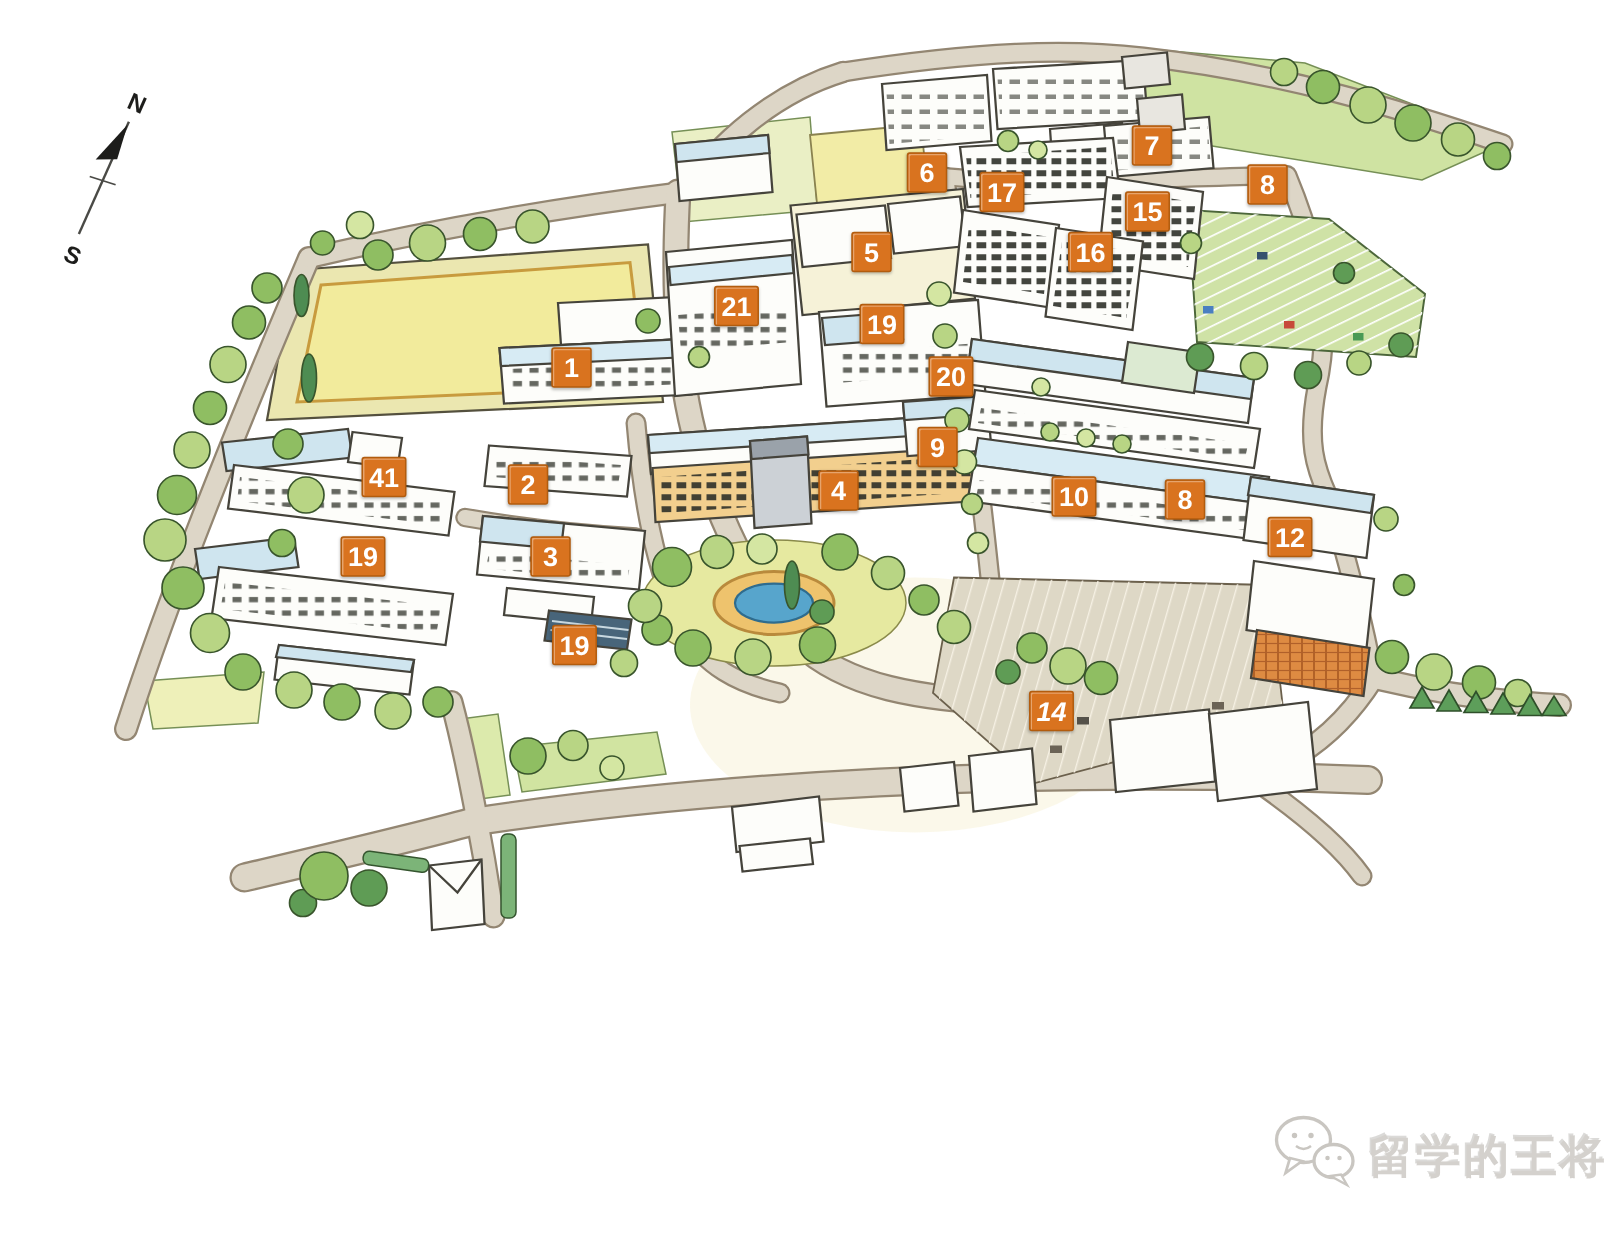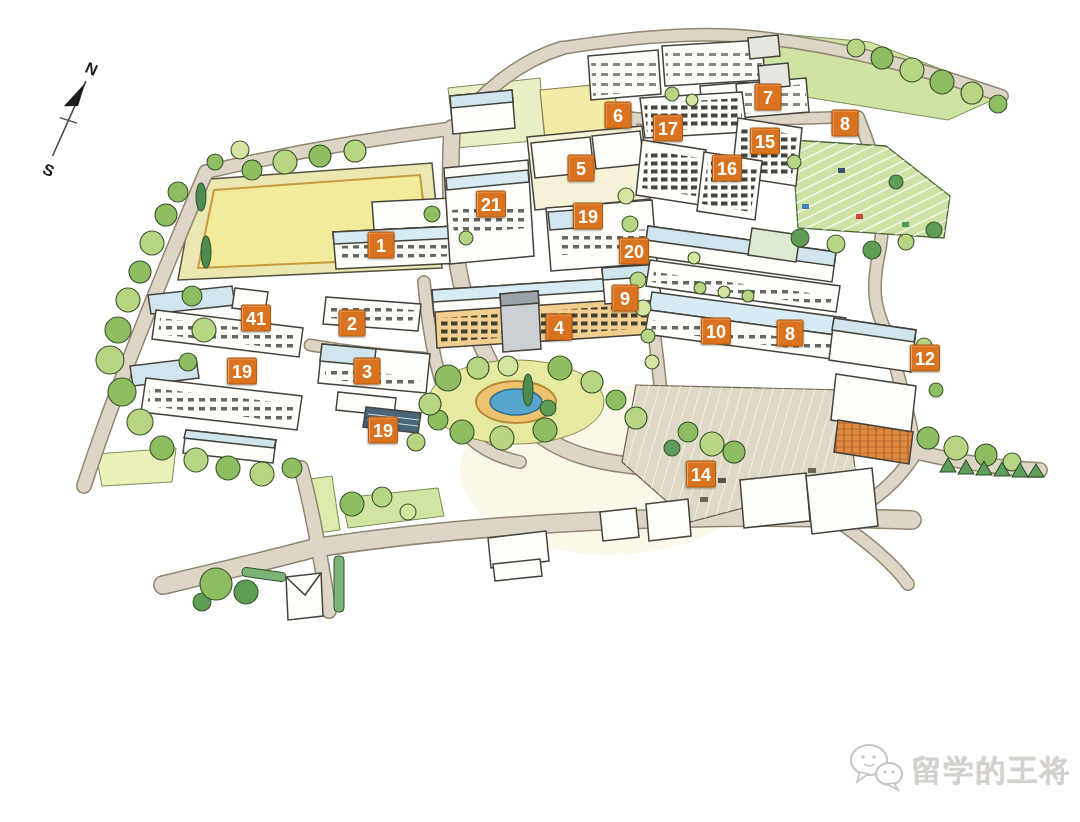--- a/index.html
+++ b/index.html
@@ -364,23 +364,23 @@
         <div class="mmark" style="left: 352px; top: 323px;">2</div>
         <div class="mmark" style="left: 367px; top: 371px;">3</div>
         <div class="mmark" style="left: 559px; top: 327px;">4</div>
         <div class="mmark" style="left: 581px; top: 168px;">5</div>
         <div class="mmark" style="left: 618px; top: 115px;">6</div>
         <div class="mmark" style="left: 768px; top: 97px;">7</div>
         <div class="mmark" style="left: 845px; top: 123px;">8</div>
         <div class="mmark" style="left: 625px; top: 298px;">9</div>
         <div class="mmark" style="left: 716px; top: 331px;">10</div>
         <div class="mmark" style="left: 790px; top: 333px;">8</div>
-        <div class="mmark" style="left: 925px; top: 358px;">12</div>
+        <div class="mmark" style="left: 860px; top: 358px;">12</div>
         <div class="mmark" style="left: 383px; top: 430px;">19</div>
-        <div class="mmark" style="left: 701px; top: 474px;">14</div>
+        <div class="mmark" style="left: 701px; top: 474px; font-style: italic;">14</div>
         <div class="mmark" style="left: 765px; top: 141px;">15</div>
         <div class="mmark" style="left: 727px; top: 168px;">16</div>
         <div class="mmark" style="left: 668px; top: 128px; text-align: center;">17</div>
         <div class="mmark" style="left: 588px; top: 216px;">19</div>
         <div class="mmark" style="left: 242px; top: 371px;">19</div>
         <div class="mmark" style="left: 605px; top: 251px; margin-left: 29px;">20</div>
         <div class="mmark" style="left: 491px; top: 204px;">21</div>
         <div class="mmark" style="left: 256px; top: 318px;">41</div>
       </div>
   </div>

